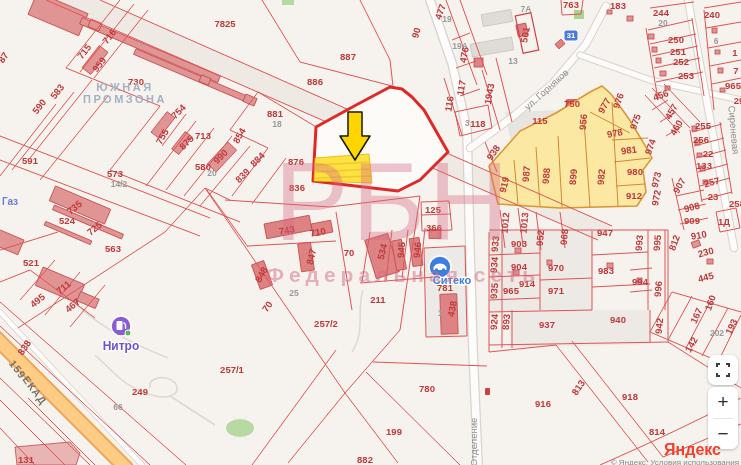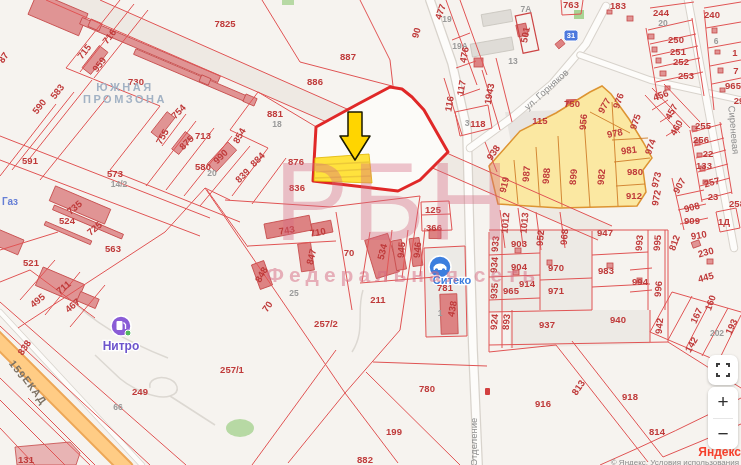--- a/index.html
+++ b/index.html
@@ -21,21 +21,21 @@
           color:rgba(214,106,130,0.5);letter-spacing:5px;pointer-events:none;}
   .map-btn{position:absolute;width:30px;height:30px;background:#fff;border:none;border-radius:7px;
            box-shadow:0 1px 3px rgba(0,0,0,.25);display:flex;align-items:center;justify-content:center;
            cursor:pointer;padding:0;}
   .fullscreen-btn{top:355px;right:3px;}
   .zoom-panel{position:absolute;top:387px;right:3px;width:30px;height:62px;background:#fff;border-radius:7px;
               box-shadow:0 1px 3px rgba(0,0,0,.25);display:flex;flex-direction:column;overflow:hidden;}
   .zoom-btn{flex:1;border:none;background:#fff;font-size:19px;color:#2f2f2f;cursor:pointer;
             display:flex;align-items:center;justify-content:center;padding:0;}
   .zoom-divider{height:1px;background:#e6e6e6;margin:0 5px;}
-  .brand-logo{position:absolute;right:0;bottom:6px;color:#f5402c;font-size:12px;font-weight:700;
+  .brand-logo{position:absolute;right:20px;bottom:6px;color:#f5402c;font-size:16px;font-weight:700;
               text-decoration:none;}
   .copyright{position:absolute;right:2px;bottom:-2px;font-size:8px;color:#8c8c8c;white-space:nowrap;}
 </style>
 </head>
 <body>
 
 <div class="stage">
 
 <svg width="741" height="465" viewBox="0 0 741 465">
 

